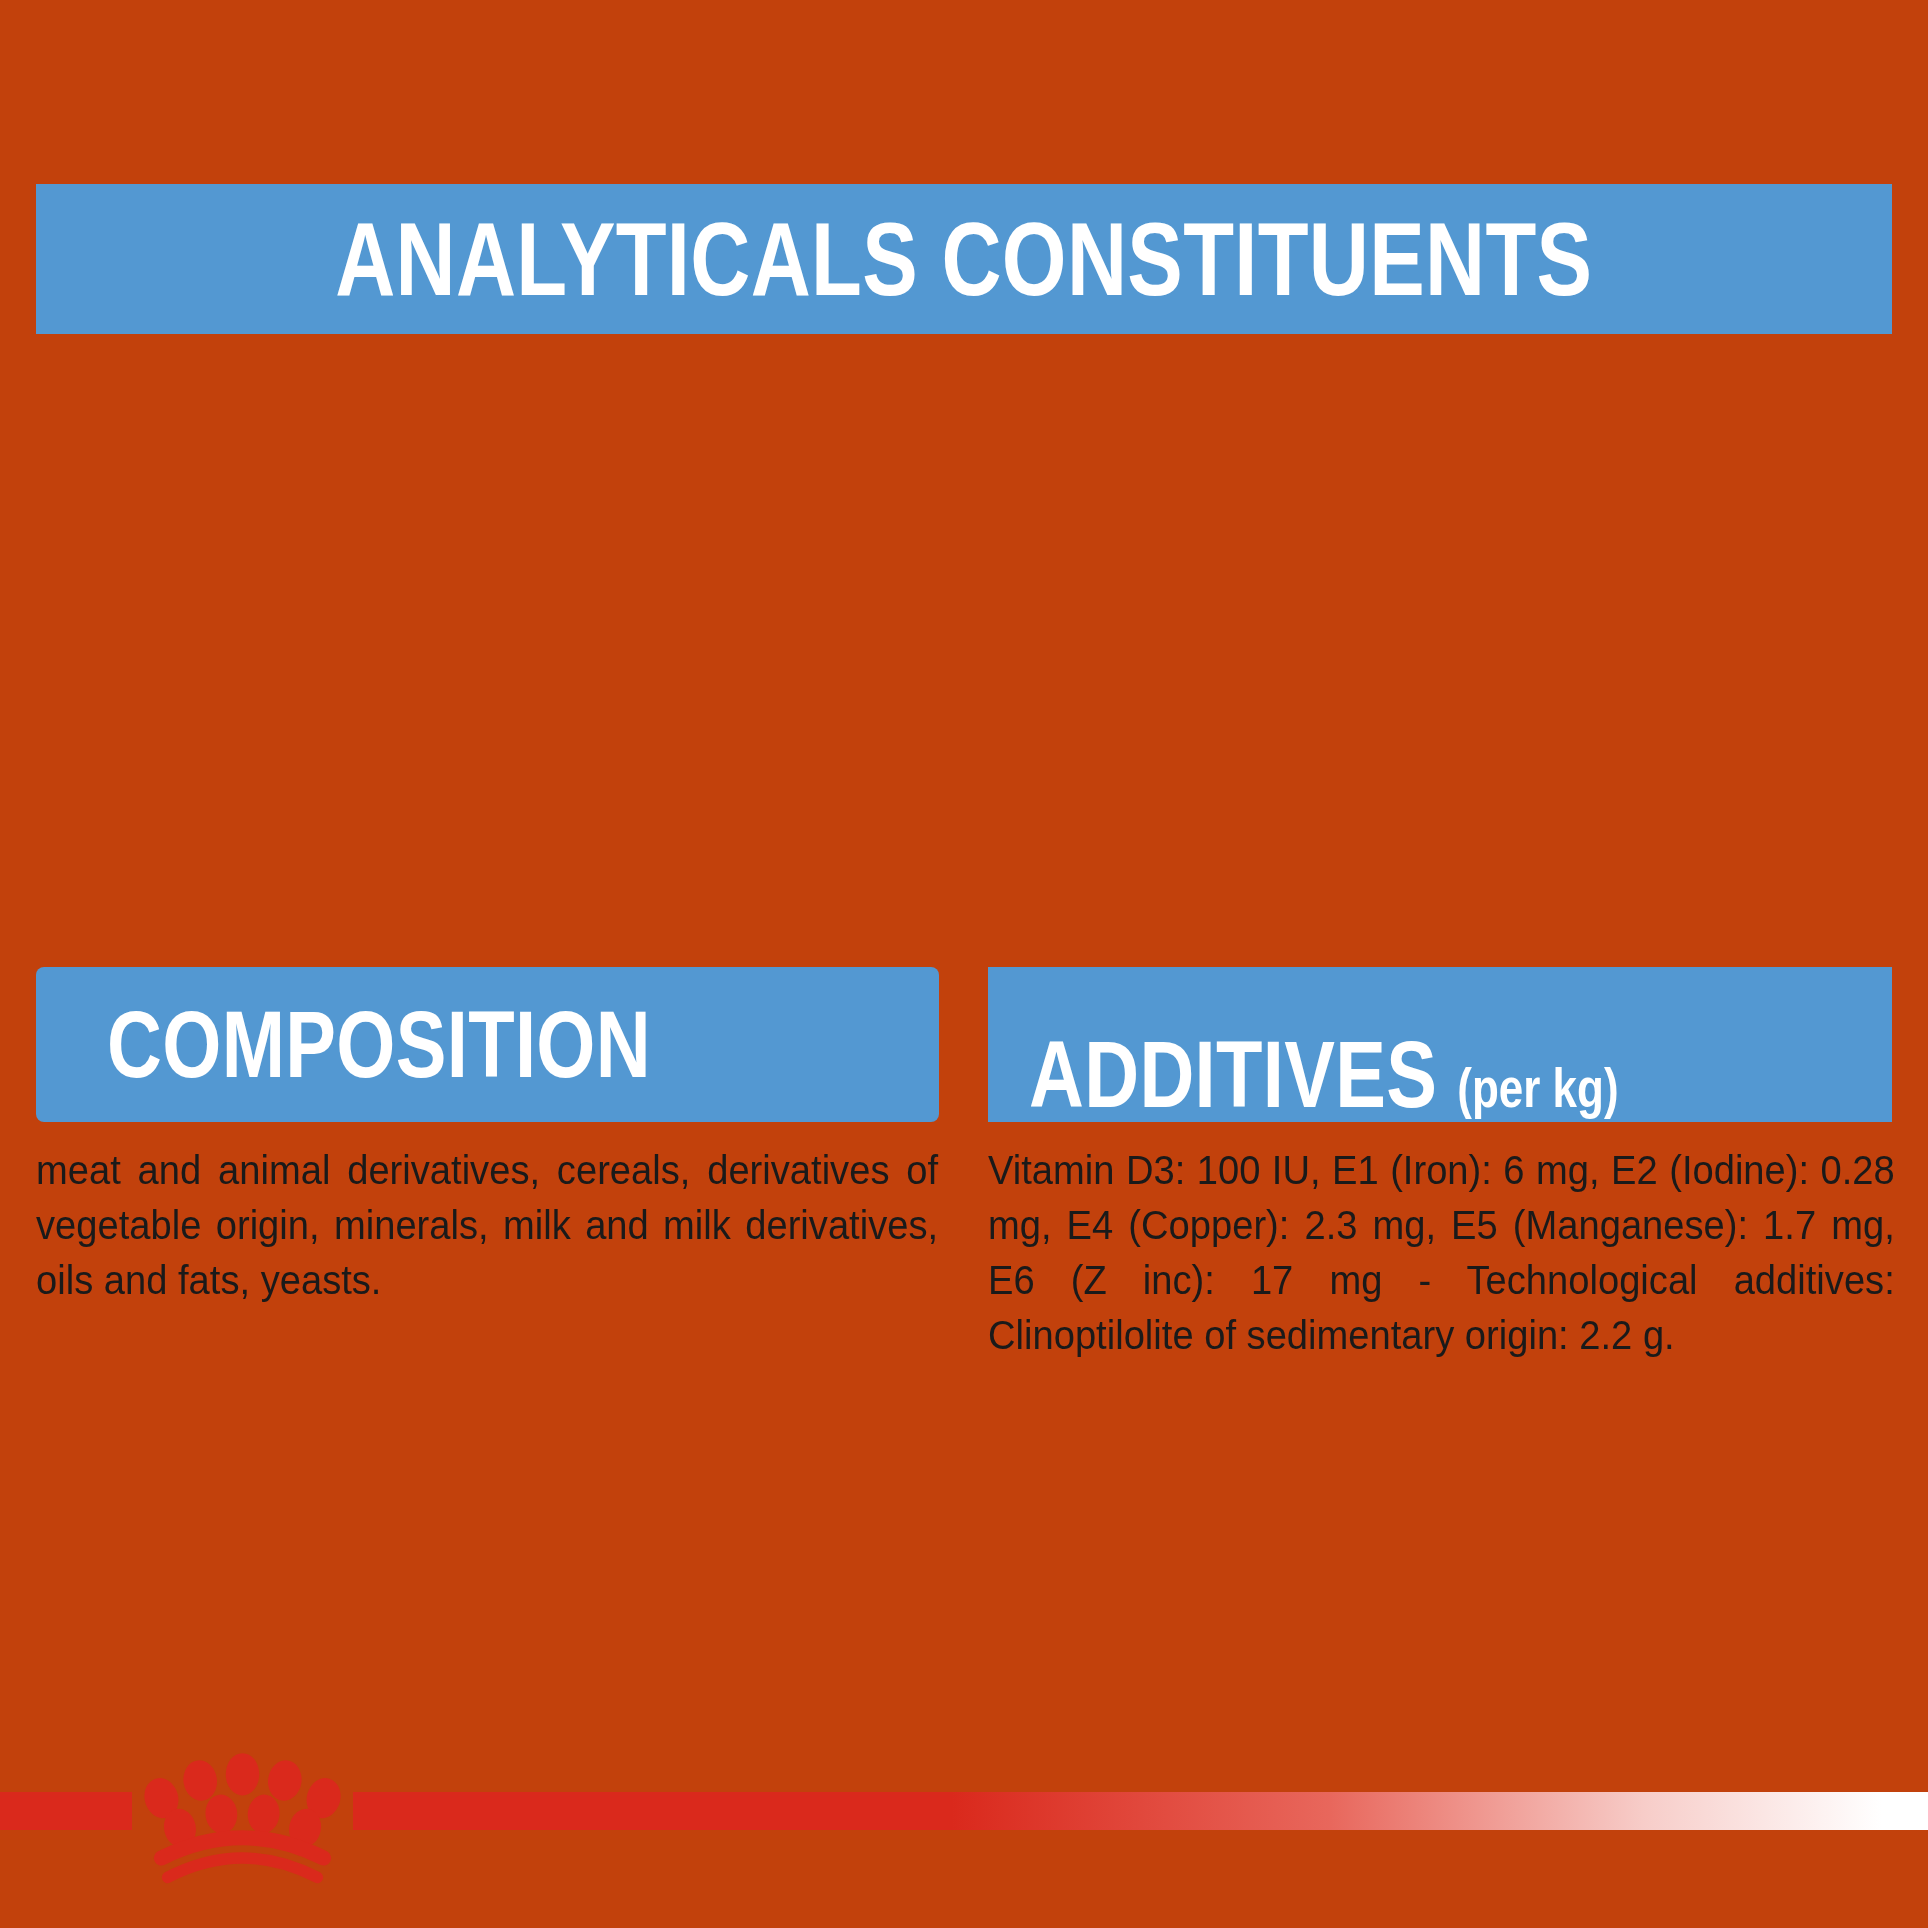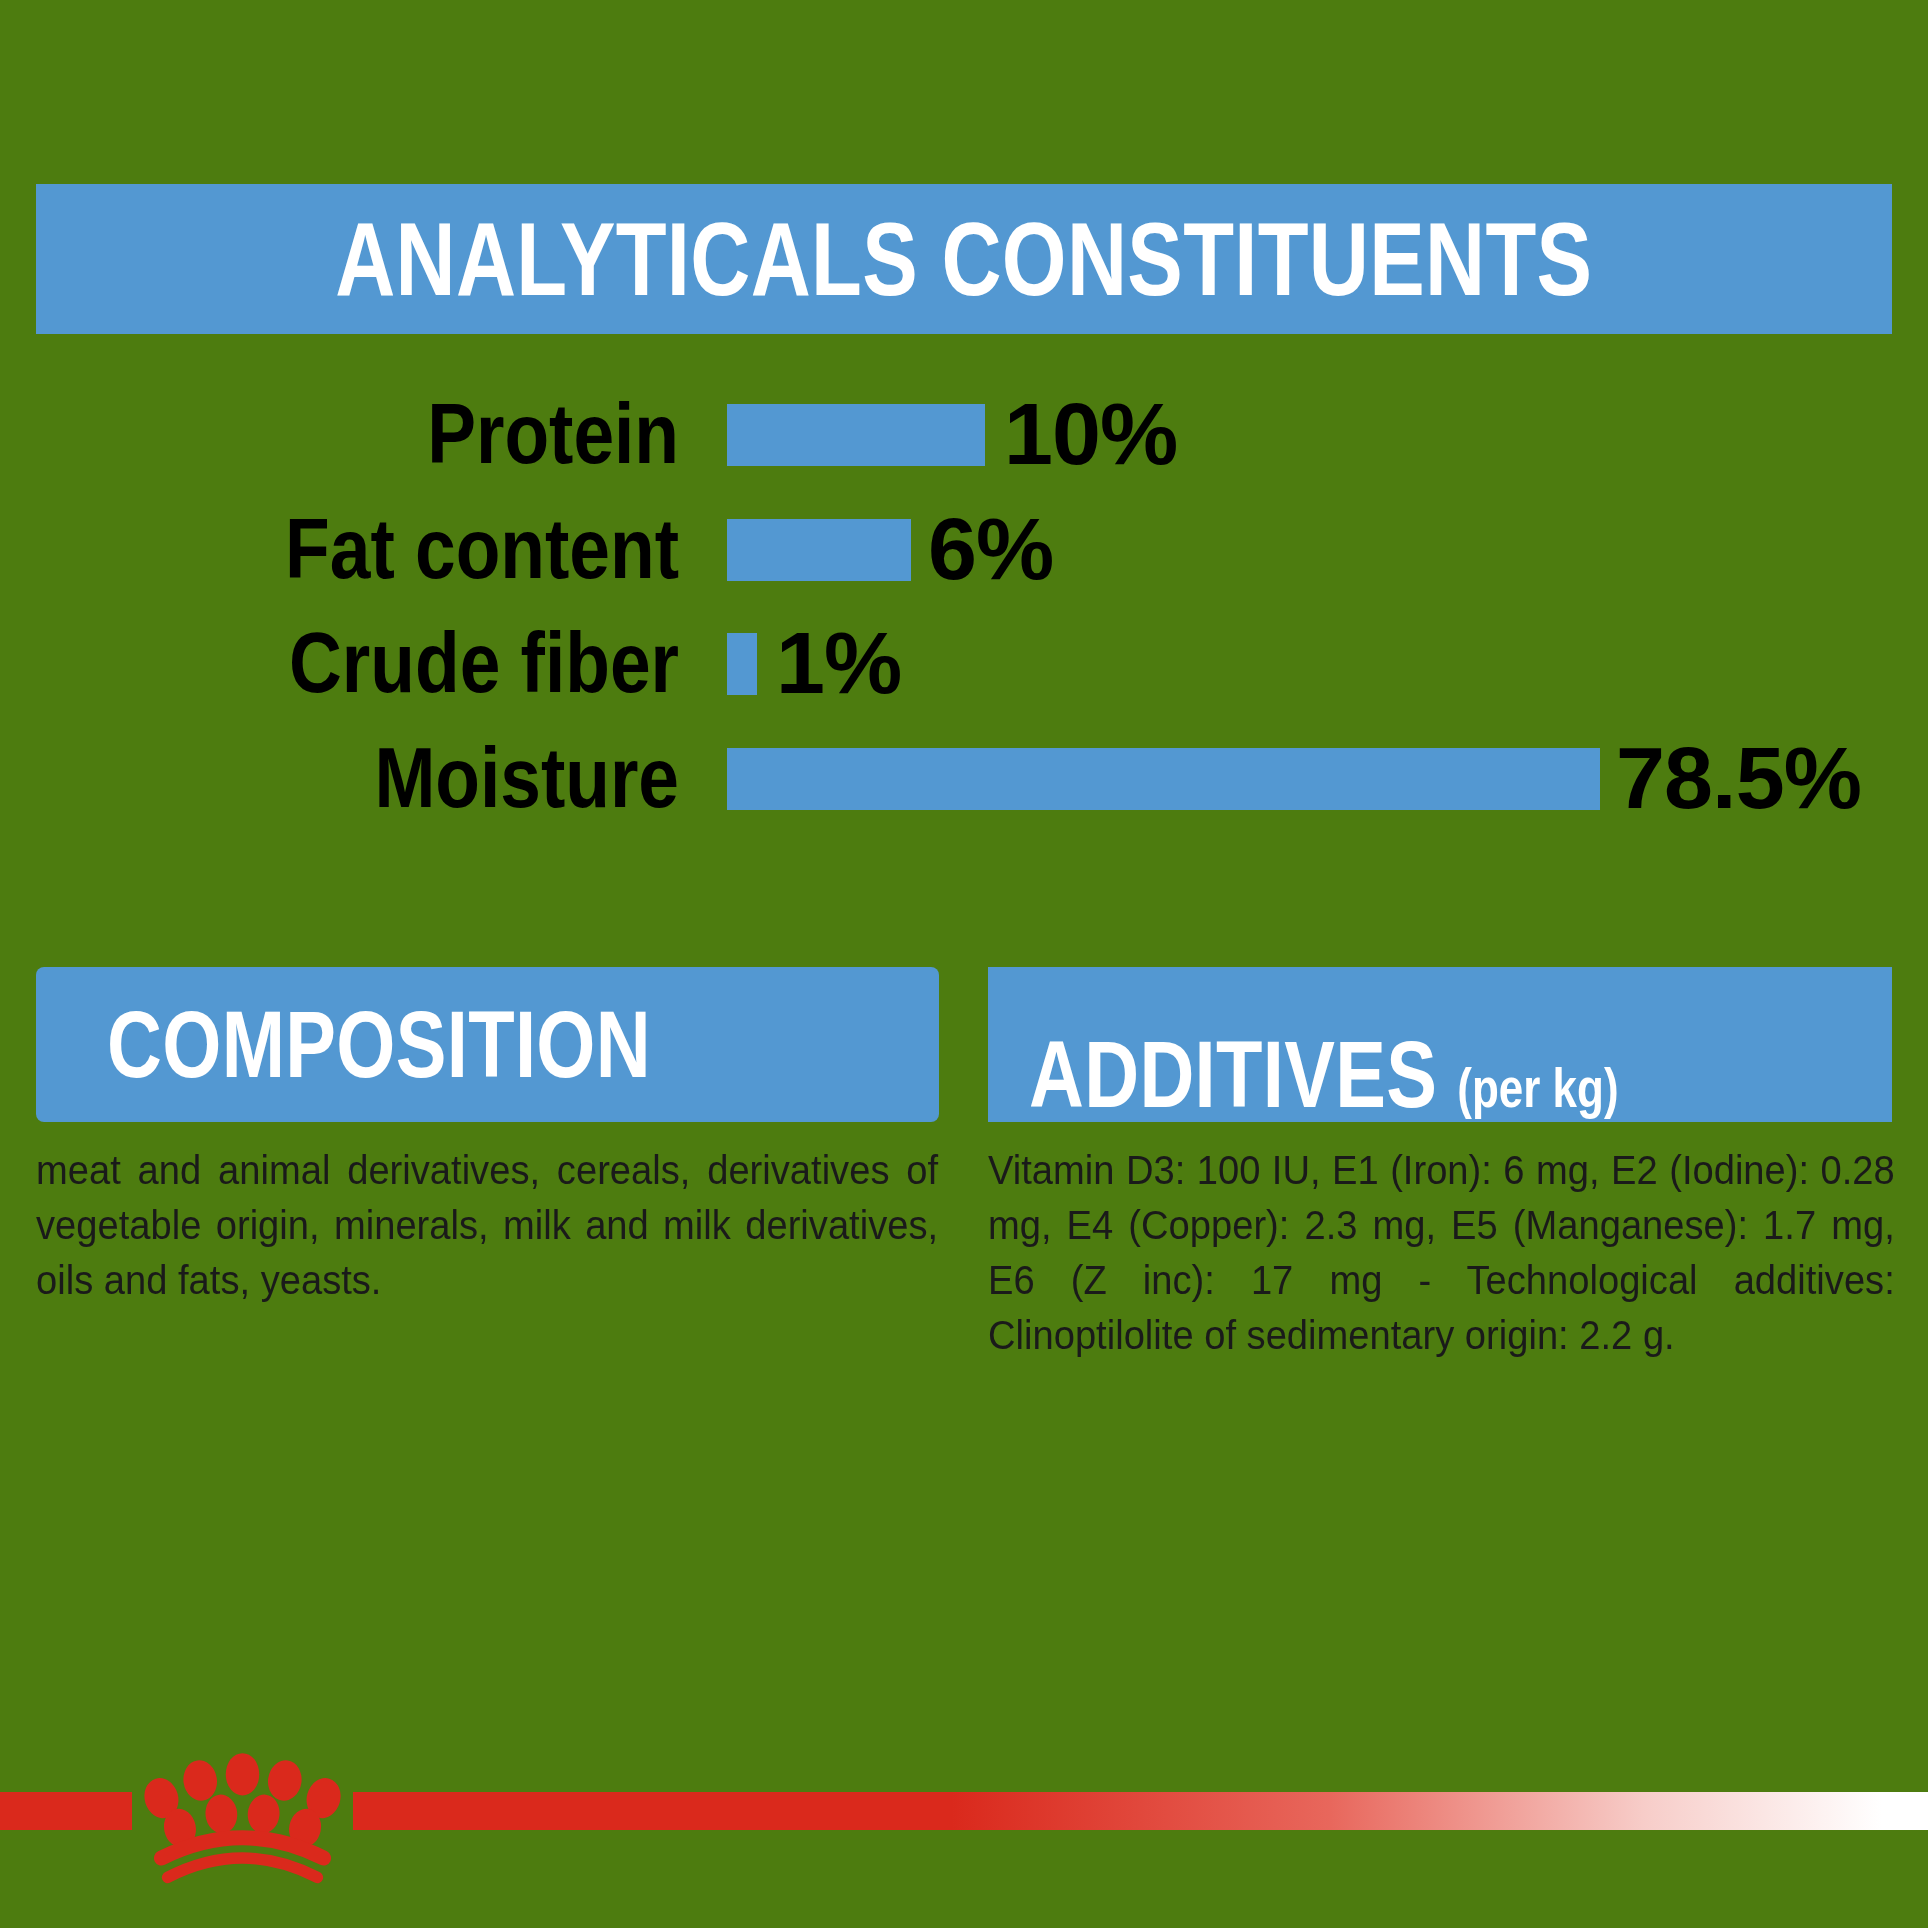--- a/index.html
+++ b/index.html
@@ -11,21 +11,21 @@
     width: 1929px;
     height: 1929px;
     position: relative;
     font-family: "Liberation Sans", sans-serif;
     overflow: hidden;
   }
 
   .page {
     position: absolute;
     inset: 0;
-    background: #4d7c0f;
+    background: #c2410c;
   }
 
   
   .banner {
     position: absolute;
     background: #5398d2;
     display: flex;
     align-items: center;
     overflow: hidden;
   }
@@ -200,47 +200,20 @@
 </style>
 </head>
 <body>
 
 <div class="page">
 
   <div class="banner" id="analyticals-banner">
     <div class="banner-title">ANALYTICALS CONSTITUENTS</div>
   </div>
 
-  <div id="chart">
-
-    <div class="chart-row" style="top:0px;">
-      <div class="nutrient-name">Protein</div>
-      <div class="nutrient-bar" style="width:258px;"></div>
-      <div class="nutrient-value" style="left:1004px;">10%</div>
-    </div>
-
-    <div class="chart-row" style="top:115px;">
-      <div class="nutrient-name">Fat content</div>
-      <div class="nutrient-bar" style="width:184px;"></div>
-      <div class="nutrient-value" style="left:928px;">6%</div>
-    </div>
-
-    <div class="chart-row" style="top:229px;">
-      <div class="nutrient-name">Crude fiber</div>
-      <div class="nutrient-bar" style="width:30px;"></div>
-      <div class="nutrient-value" style="left:776px;">1%</div>
-    </div>
-
-    <div class="chart-row" style="top:344px;">
-      <div class="nutrient-name">Moisture</div>
-      <div class="nutrient-bar" style="width:873px;"></div>
-      <div class="nutrient-value" style="left:1616px;">78.5%</div>
-    </div>
-
-  </div>
 
   <div class="banner" id="composition-banner">
     <div class="banner-title">COMPOSITION</div>
   </div>
 
   <div class="body-text" id="composition-text">meat and animal derivatives, cereals, derivatives of vegetable origin, minerals, milk and milk derivatives, oils and fats, yeasts.</div>
 
   <div class="banner" id="additives-banner">
     <div class="title-row">
       <div class="banner-title">ADDITIVES</div>

